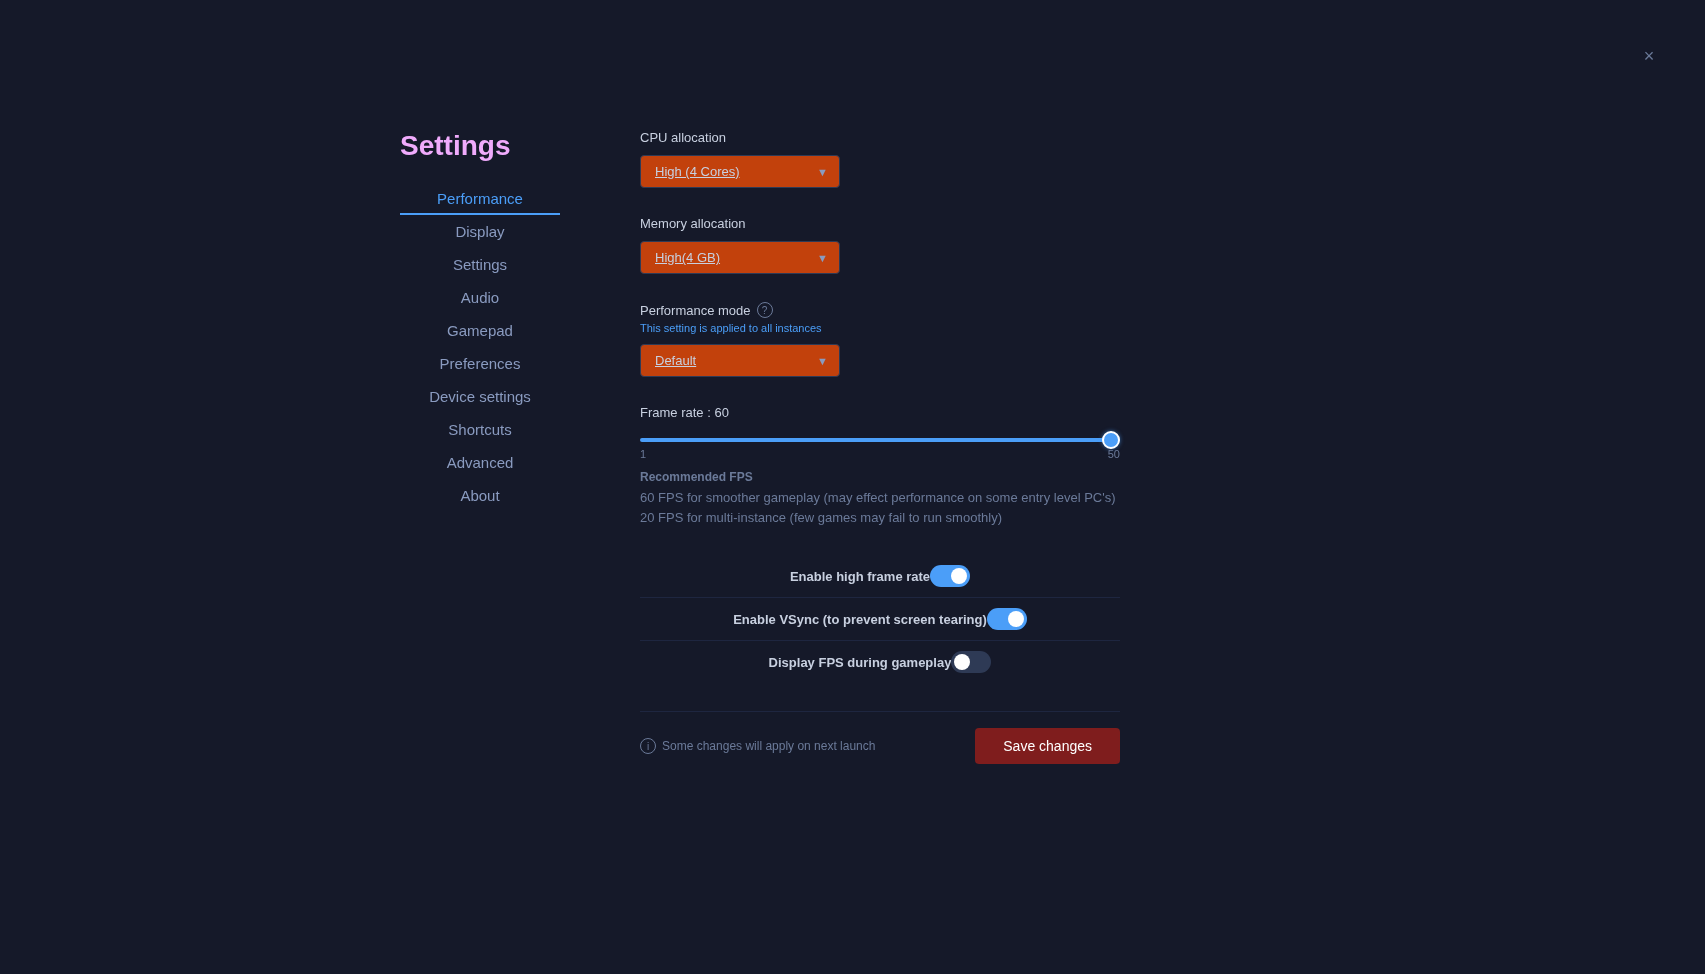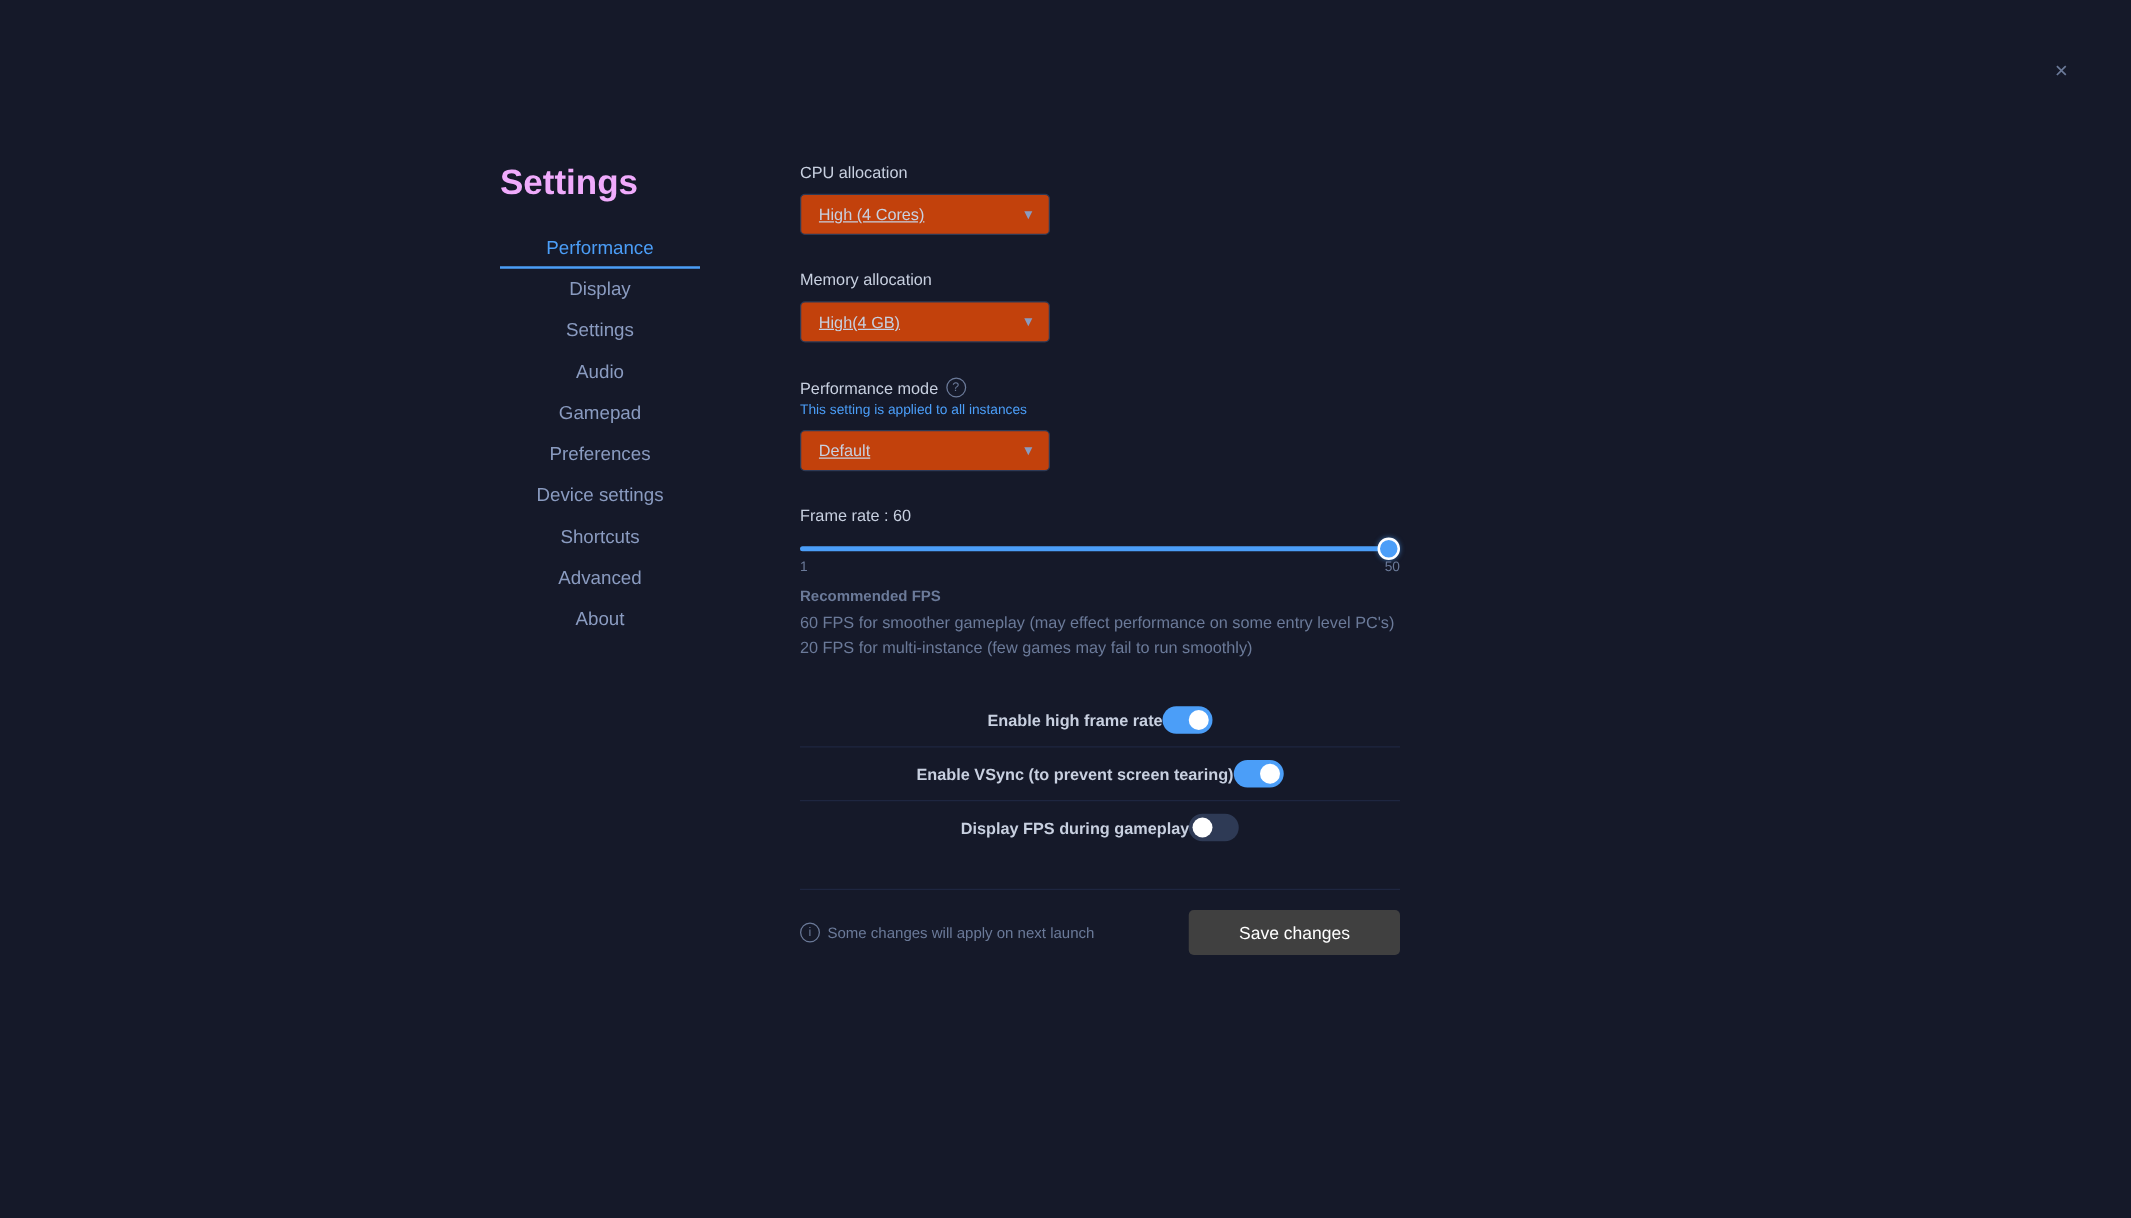--- a/index.html
+++ b/index.html
@@ -271,24 +271,24 @@
       border: 1px solid #6b7a99;
       display: inline-flex;
       align-items: center;
       justify-content: center;
       font-size: 10px;
       color: #6b7a99;
       flex-shrink: 0;
     }
 
     .save-btn {
-      background-color: #404040;
+      background-color: #7f1d1d;
       color: #fff;
       border: none;
-      padding: 10px 40px;
+      padding: 10px 28px;
       font-size: 14px;
       border-radius: 4px;
       cursor: pointer;
       font-weight: 500;
       margin-left: 36px;
     }
   </style>
 </head>
 <body>
 

